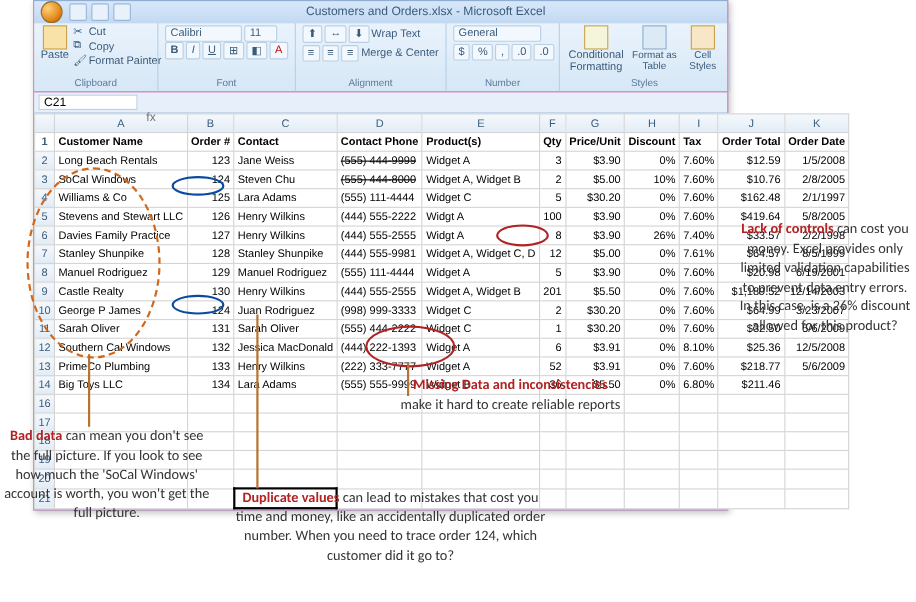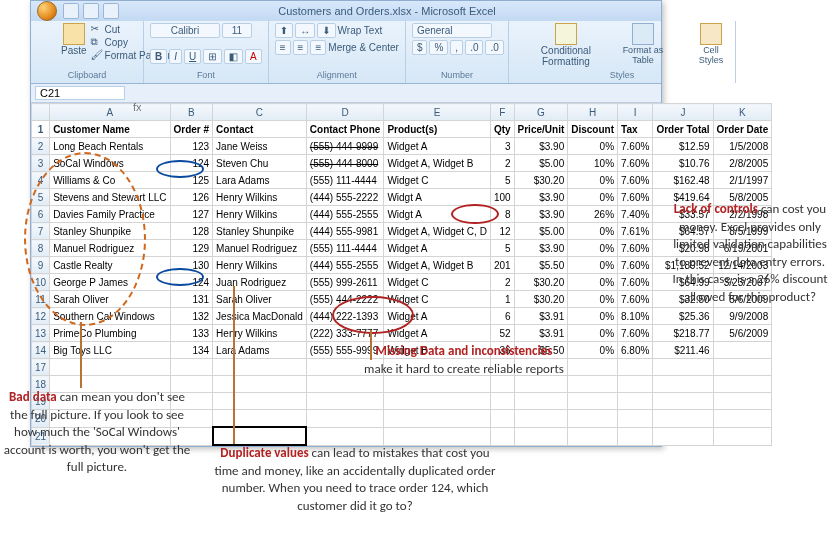--- a/index.html
+++ b/index.html
@@ -79,21 +79,21 @@
   .group-body { flex:1; display:flex; gap:4px; align-items:flex-start; font-size:10px; color:#3b5b7a;}
   .btn {
     background:#f2f8fd;
     border:1px solid #b8cfe6;
     border-radius:2px;
     padding:1px 4px;
     font-size:10px;
     color:#3b5b7a;
     white-space:nowrap;
   }
-  .big-btn { display:flex; flex-direction:column; align-items:center; width:34px;margin-left:24px;}
+  .big-btn { display:flex; flex-direction:column; align-items:center; width:34px;}
   .big-btn .ic { width:20px; height:20px; }
   .small-col { display:flex; flex-direction:column; gap:1px; }
   .mini-btn { font-size:10px; color:#3b5b7a; display:flex; align-items:center; gap:2px; white-space:nowrap;}
   .mini-btn .ic { width:12px; height:12px; }
 
   .name-box-row {
     display:flex;
     height:18px;
     background:#e7f0fa;
     border-bottom:1px solid #b8cfe6;
@@ -208,21 +208,21 @@
             </div>
           <div class="mini-btn">
               <span class="ic">🖌</span>
               <span>Format Painter</span>
             </div>
         </div>
       </div>
       <div class="group-label">Clipboard</div>
     </div>
     <div class="group" style="width:120px;">
-      <div class="group-body" style="flex-direction:column;gap:11px;text-align:center;">
+      <div class="group-body" style="flex-direction:column;gap:0;">
         <div style="display:flex;gap:2px;">
           <div class="btn" style="width:60px;">Calibri</div>
           <div class="btn" style="width:20px;">11</div>
         </div>
         <div style="display:flex;gap:2px;">
           <div class="btn" style="font-weight:bold;">B</div>
           <div class="btn" style="font-style:italic;">I</div>
           <div class="btn" style="text-decoration:underline;">U</div>
           <div class="btn">⊞</div>
           <div class="btn">◧</div>
@@ -441,21 +441,21 @@
           <td class="num">0%</td>
           <td class="num">7.60%</td>
           <td class="num">$1,189.52</td>
           <td class="num">12/14/2003</td>
         </tr>
         <tr>
           <td class="rowhdr">10</td>
           <td>George P James</td>
           <td class="num">124</td>
           <td>Juan Rodriguez</td>
-          <td>(555) 999-2611</td>
+          <td>(998) 999-3333</td>
           <td>Widget C</td>
           <td class="num">2</td>
           <td class="num">$30.20</td>
           <td class="num">0%</td>
           <td class="num">7.60%</td>
           <td class="num">$64.99</td>
           <td class="num">3/23/2007</td>
         </tr>
         <tr>
           <td class="rowhdr">11</td>
@@ -476,21 +476,21 @@
           <td>Southern Cal Windows</td>
           <td class="num">132</td>
           <td>Jessica MacDonald</td>
           <td>(444) 222-1393</td>
           <td>Widget A</td>
           <td class="num">6</td>
           <td class="num">$3.91</td>
           <td class="num">0%</td>
           <td class="num">8.10%</td>
           <td class="num">$25.36</td>
-          <td class="num">9/9/2008</td>
+          <td class="num">12/5/2008</td>
         </tr>
         <tr>
           <td class="rowhdr">13</td>
           <td>PrimeCo Plumbing</td>
           <td class="num">133</td>
           <td>Henry Wilkins</td>
           <td>(222) 333-7777</td>
           <td>Widget A</td>
           <td class="num">52</td>
           <td class="num">$3.91</td>
@@ -505,20 +505,34 @@
           <td class="num">134</td>
           <td>Lara Adams</td>
           <td>(555) 555-9999</td>
           <td>Widget B</td>
           <td class="num">36</td>
           <td class="num">$5.50</td>
           <td class="num">0%</td>
           <td class="num">6.80%</td>
           <td class="num">$211.46</td>
           <td class="num"></td>
+        </tr>
+        <tr>
+          <td class="rowhdr">16</td>
+          <td></td>
+          <td></td>
+          <td></td>
+          <td></td>
+          <td></td>
+          <td></td>
+          <td></td>
+          <td></td>
+          <td></td>
+          <td></td>
+          <td></td>
         </tr>
         <tr>
           <td class="rowhdr">17</td>
           <td></td>
           <td></td>
           <td></td>
           <td></td>
           <td></td>
           <td></td>
           <td></td>

